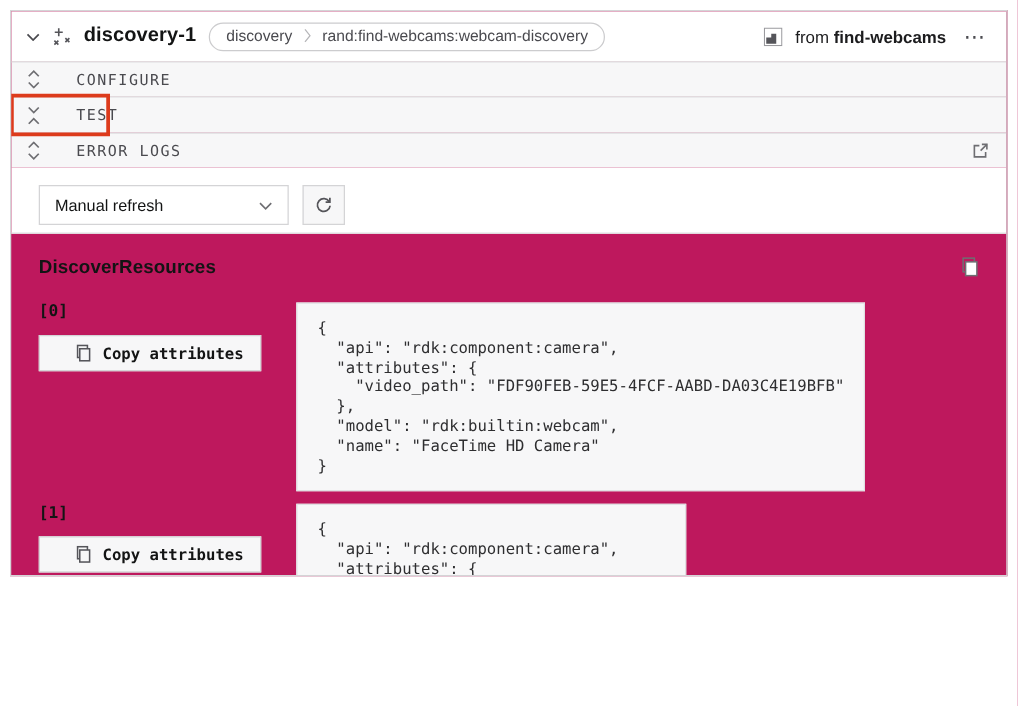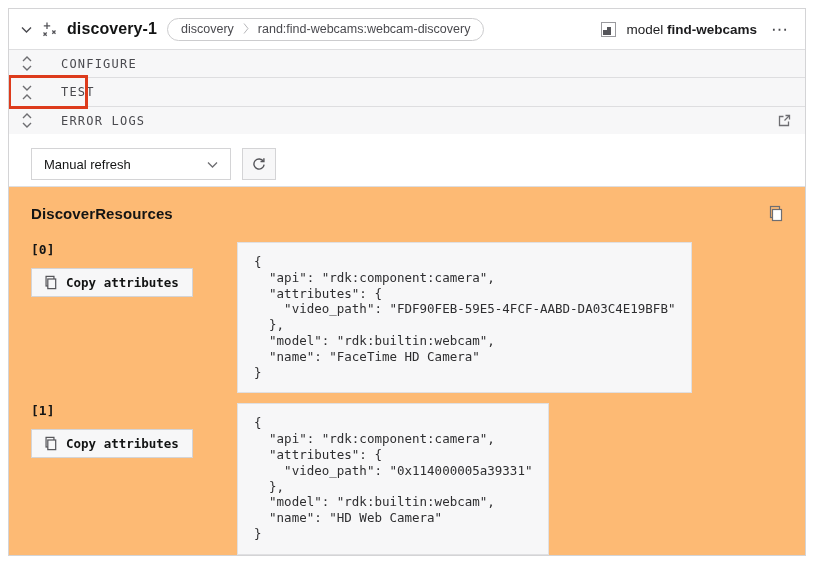--- a/index.html
+++ b/index.html
@@ -3,22 +3,22 @@
 <meta charset="utf-8">
 <style>
   * { box-sizing: border-box; margin: 0; padding: 0; }
   html, body { width: 814px; height: 565px; background: #ffffff; }
   body { font-family: "Liberation Sans", sans-serif; color: #131414; }
 
   .card {
     position: relative;
     margin: 8px;
     width: 798px;
-    height: 548px;
-    background: #fdba74;
+    height: 453px;
+    background: #be185d;
     border: 1px solid #d4d4d6;
     overflow: hidden;
   }
 
   
   .card-header {
     height: 40px;
     display: flex;
     align-items: center;
     padding: 0 12px;
@@ -112,21 +112,21 @@
   .result-row { display: flex; align-items: flex-start; margin-top: 20px; }
   .result-row + .result-row { margin-top: 10px; }
   .result-left { width: 206px; flex-shrink: 0; }
   .index-label {
     font-family: "DejaVu Sans Mono", "Liberation Mono", monospace;
     font-size: 13px; font-weight: 700; color: #131414;
   }
   .copy-attr-btn {
     margin-top: 11px;
     display: inline-flex; align-items: center; gap: 9px;
-    padding: 6px 13px 6px 11px;
+    padding: 6px 13px 6px 27px;
     background: #f7f7f8;
     border: 1px solid #d4d4d6;
     font-family: "DejaVu Sans Mono", "Liberation Mono", monospace;
     font-size: 12.5px; font-weight: 700; color: #131414;
     cursor: pointer;
   }
   .json-block {
     background: #f7f7f8;
     border: 1px solid #e0e0e2;
     padding: 11px 16px 12px 16px;
@@ -165,21 +165,21 @@
         </svg>
       <span>rand:find-webcams:webcam-discovery</span>
     </span>
     <div class="header-right">
       <span>
         <svg width="15" height="15" viewBox="0 0 15 15">
           <rect x="0.5" y="0.5" width="14" height="14" fill="#ffffff" stroke="#9a9a9e"></rect>
           <path d="M2,13 V8 H6 V5 H10 V13 Z" fill="#55555a"></path>
         </svg>
       </span>
-      <span class="from-text"><span>model</span>&nbsp;<b>find-webcams</b></span>
+      <span class="from-text"><span>from</span>&nbsp;<b>find-webcams</b></span>
       <button class="ellipsis-btn">⋯</button>
     </div>
   </div>
 
   <div class="section-row">
     <span>
       <svg width="10" height="15" viewBox="0 0 10 15" fill="none" stroke="#6e6e72" stroke-width="1.4">
         <polyline points="1,5 5,1 9,5"></polyline>
           <polyline points="1,10 5,14 9,10"></polyline>
       </svg>

